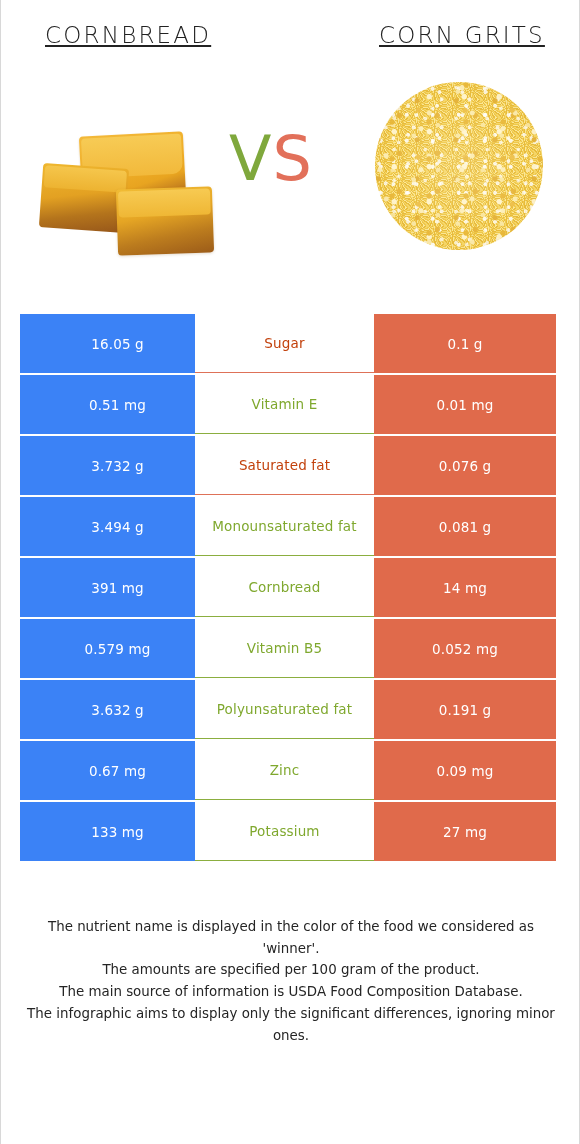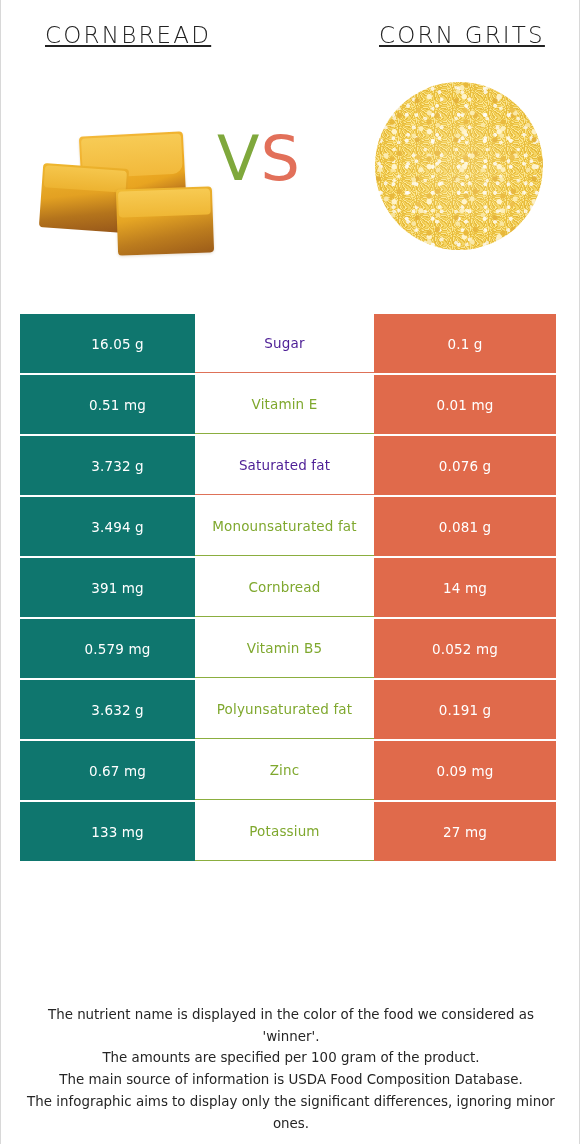--- a/index.html
+++ b/index.html
@@ -40,21 +40,21 @@
     text-transform: uppercase;
     white-space: nowrap;
     text-decoration: underline;
   }
   .title-left  { left: 44px; }
   .title-right { left: 378px; }
 
   
   .vs {
     position: absolute;
-    left: 216px;
+    left: 228px;
     top: 128px;
     font-family: "DejaVu Sans", sans-serif;
     font-size: 62px;
     font-weight: 400;
     line-height: 1;
     letter-spacing: 1px;
   }
   .vs .v { color: #7FA83C; }
   .vs .s { color: #E2705A; }
 
@@ -178,43 +178,43 @@
     align-items: center;
     justify-content: center;
     font-family: "DejaVu Sans", sans-serif;
     font-size: 13.5px;
     font-weight: 400;
     letter-spacing: 0.15px;
     white-space: nowrap;
   }
   .cell-left {
     width: 175px;
-    background: #0f766e;
+    background: #3b82f6;
     color: #ffffff;
     padding-left: 20px;
   }
   .cell-mid {
     width: 179px;
     background: #ffffff;
     font-size: 13.5px;
   }
   .cell-right {
     width: 182px;
     background: #E06A4B;
     color: #ffffff;
   }
   .row .cell-mid { border-bottom: 1px solid transparent; }
   .row.win-left  .cell-mid { color: #7FA82E; border-bottom-color: #8BAE3F; text-align: right; }
-  .row.win-right .cell-mid { color: #4c1d95; border-bottom-color: #DE7158; }
+  .row.win-right .cell-mid { color: #c2410c; border-bottom-color: #DE7158; }
 
   
   .footer {
     position: absolute;
     left: 0;
-    top: 1004px;
+    top: 916px;
     width: 580px;
     padding: 0 24px;
     text-align: center;
     font-family: "DejaVu Sans", sans-serif;
     font-size: 13.4px;
     line-height: 1.62;
     color: #252525;
   }
   .footer p { margin: 0; }
 </style>

